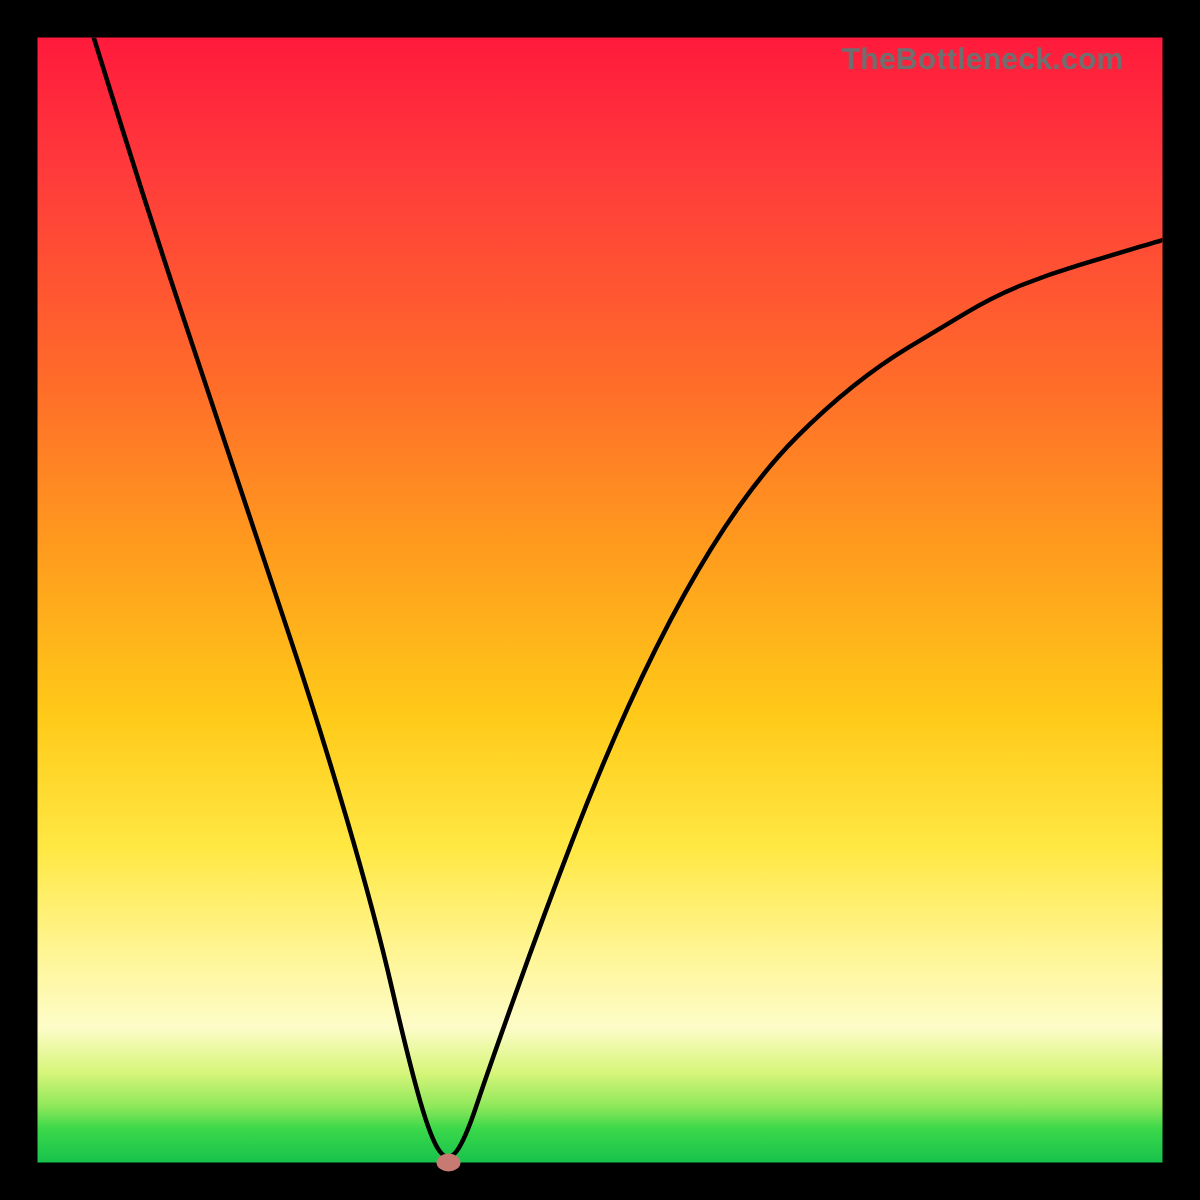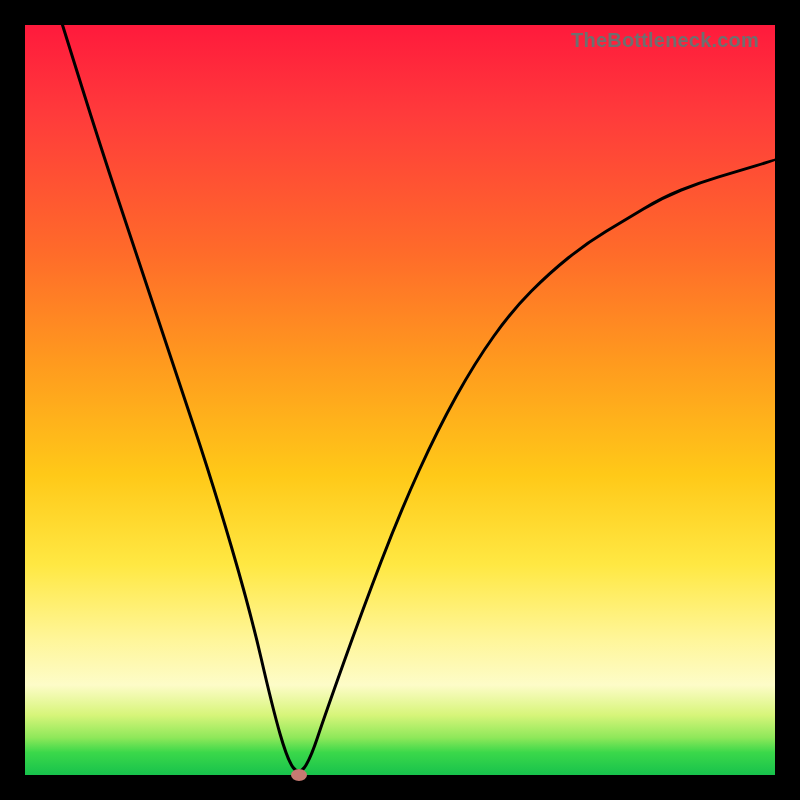--- a/index.html
+++ b/index.html
@@ -36,21 +36,21 @@
       #fdfcc8 88%,
       #d7f57a 92%,
       #8fe85a 95%,
       #3bd84a 97%,
       #17c24c 100%
     );
   }
   .watermark {
     position: absolute;
     top: 4px;
-    right: 16px;
+    right: 26px;
     font-size: 20px;
     font-weight: 600;
     color: #6f6f6f;
     letter-spacing: 0.2px;
     user-select: none;
   }
   svg.curve {
     position: absolute;
     left: 0;
     top: 0;

